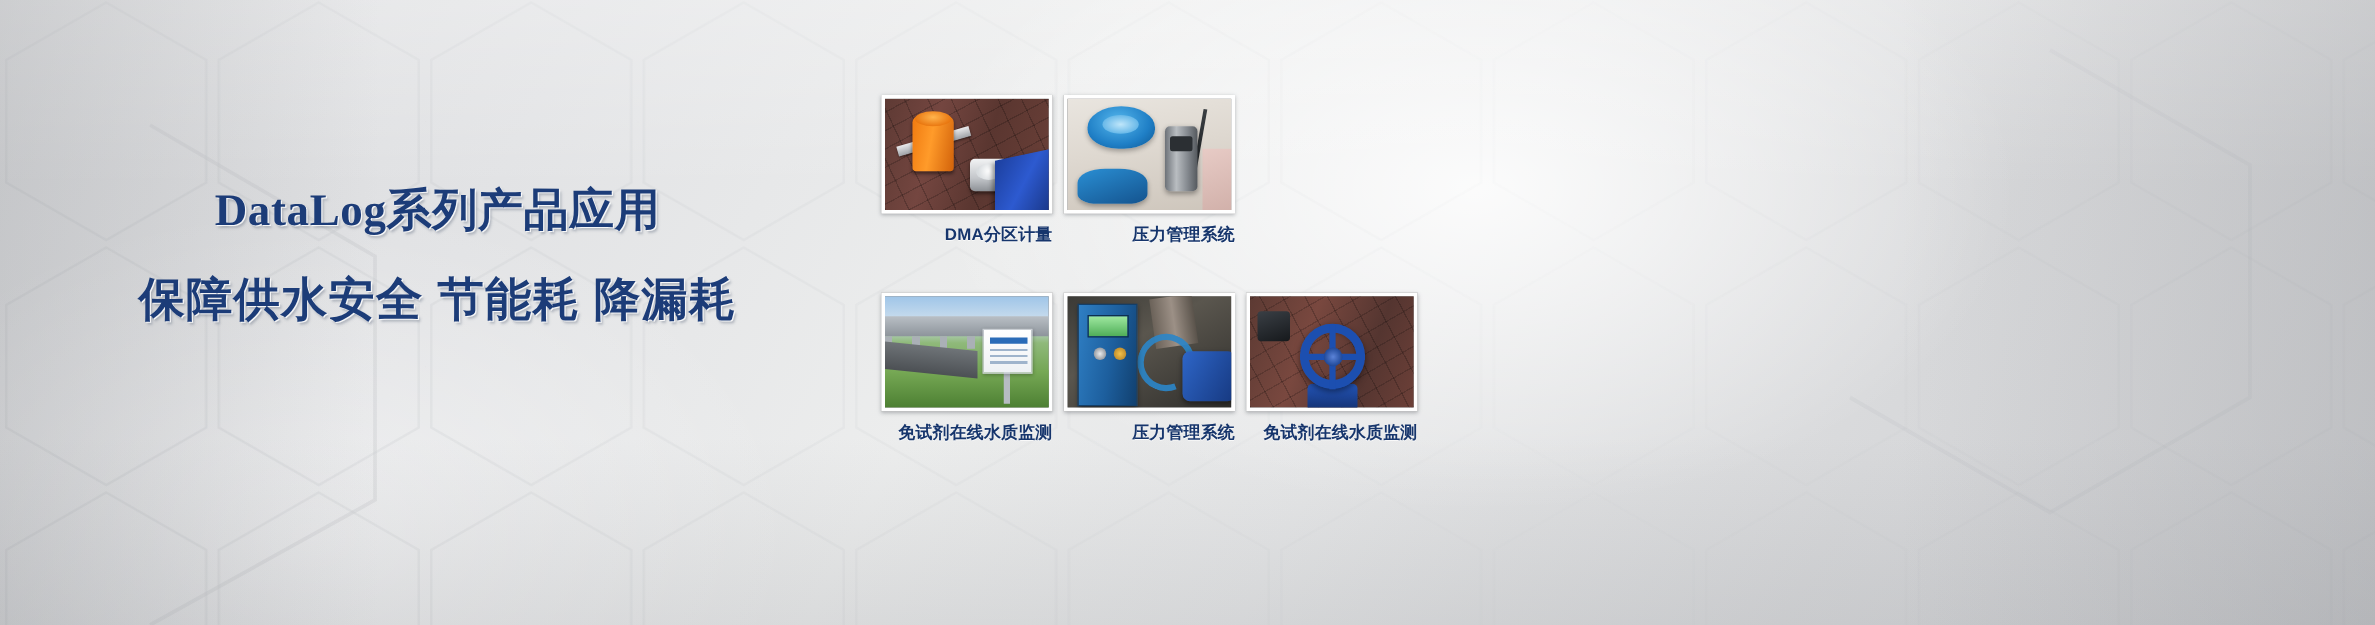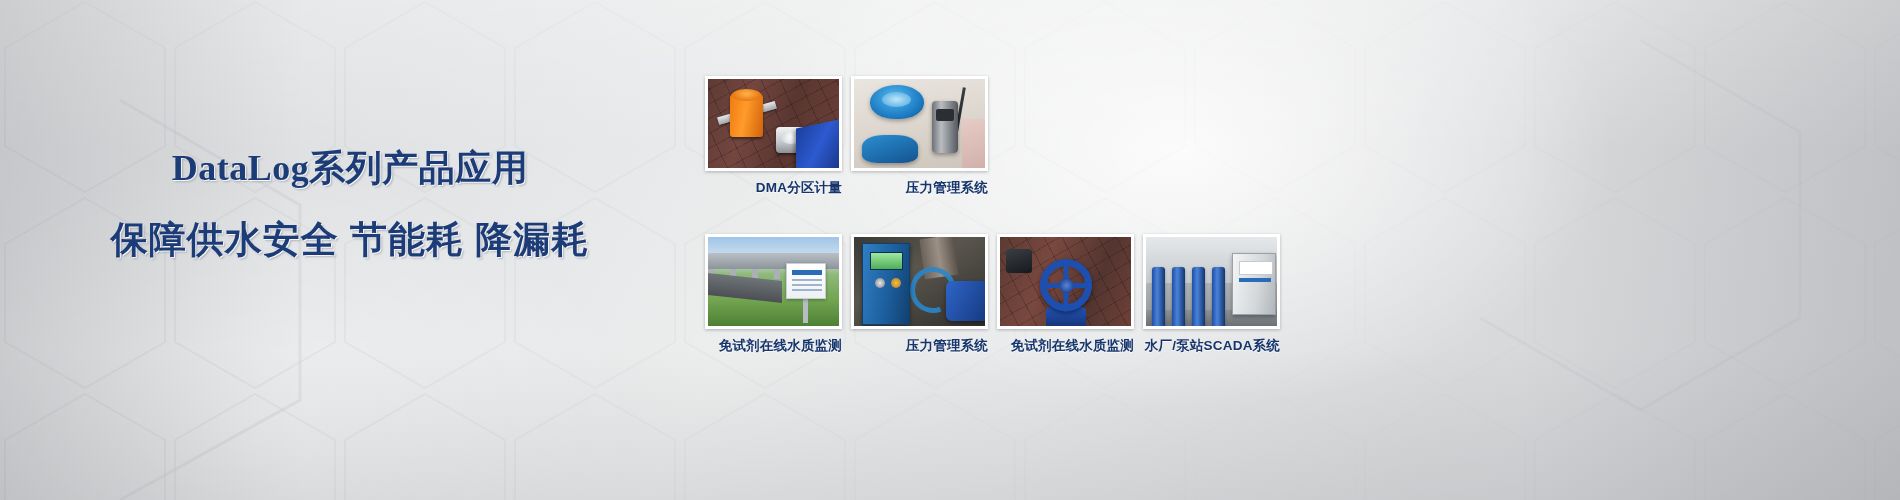--- a/index.html
+++ b/index.html
@@ -520,31 +520,17 @@
             <div class="pv-body"></div>
             <div class="pv-wheel"></div>
             <div class="pv-spoke1"></div>
             <div class="pv-spoke2"></div>
             <div class="pv-hub"></div>
           </div>
         </div>
         <div class="card-caption">免试剂在线水质监测</div>
       </div>
 
-      <div class="card">
-        <div class="card-photo">
-          <div class="scene ph-scada">
-            <div class="sc-wall"></div>
-            <div class="sc-floor"></div>
-            <div class="sc-cab"></div>
-            <div class="sc-pipe1"></div>
-            <div class="sc-pipe2"></div>
-            <div class="sc-pipe3"></div>
-            <div class="sc-pipe4"></div>
-          </div>
-        </div>
-        <div class="card-caption">水厂/泵站SCADA系统</div>
-      </div>
 
     </div>
 
   </div>
 </div>
 
 </body></html>

